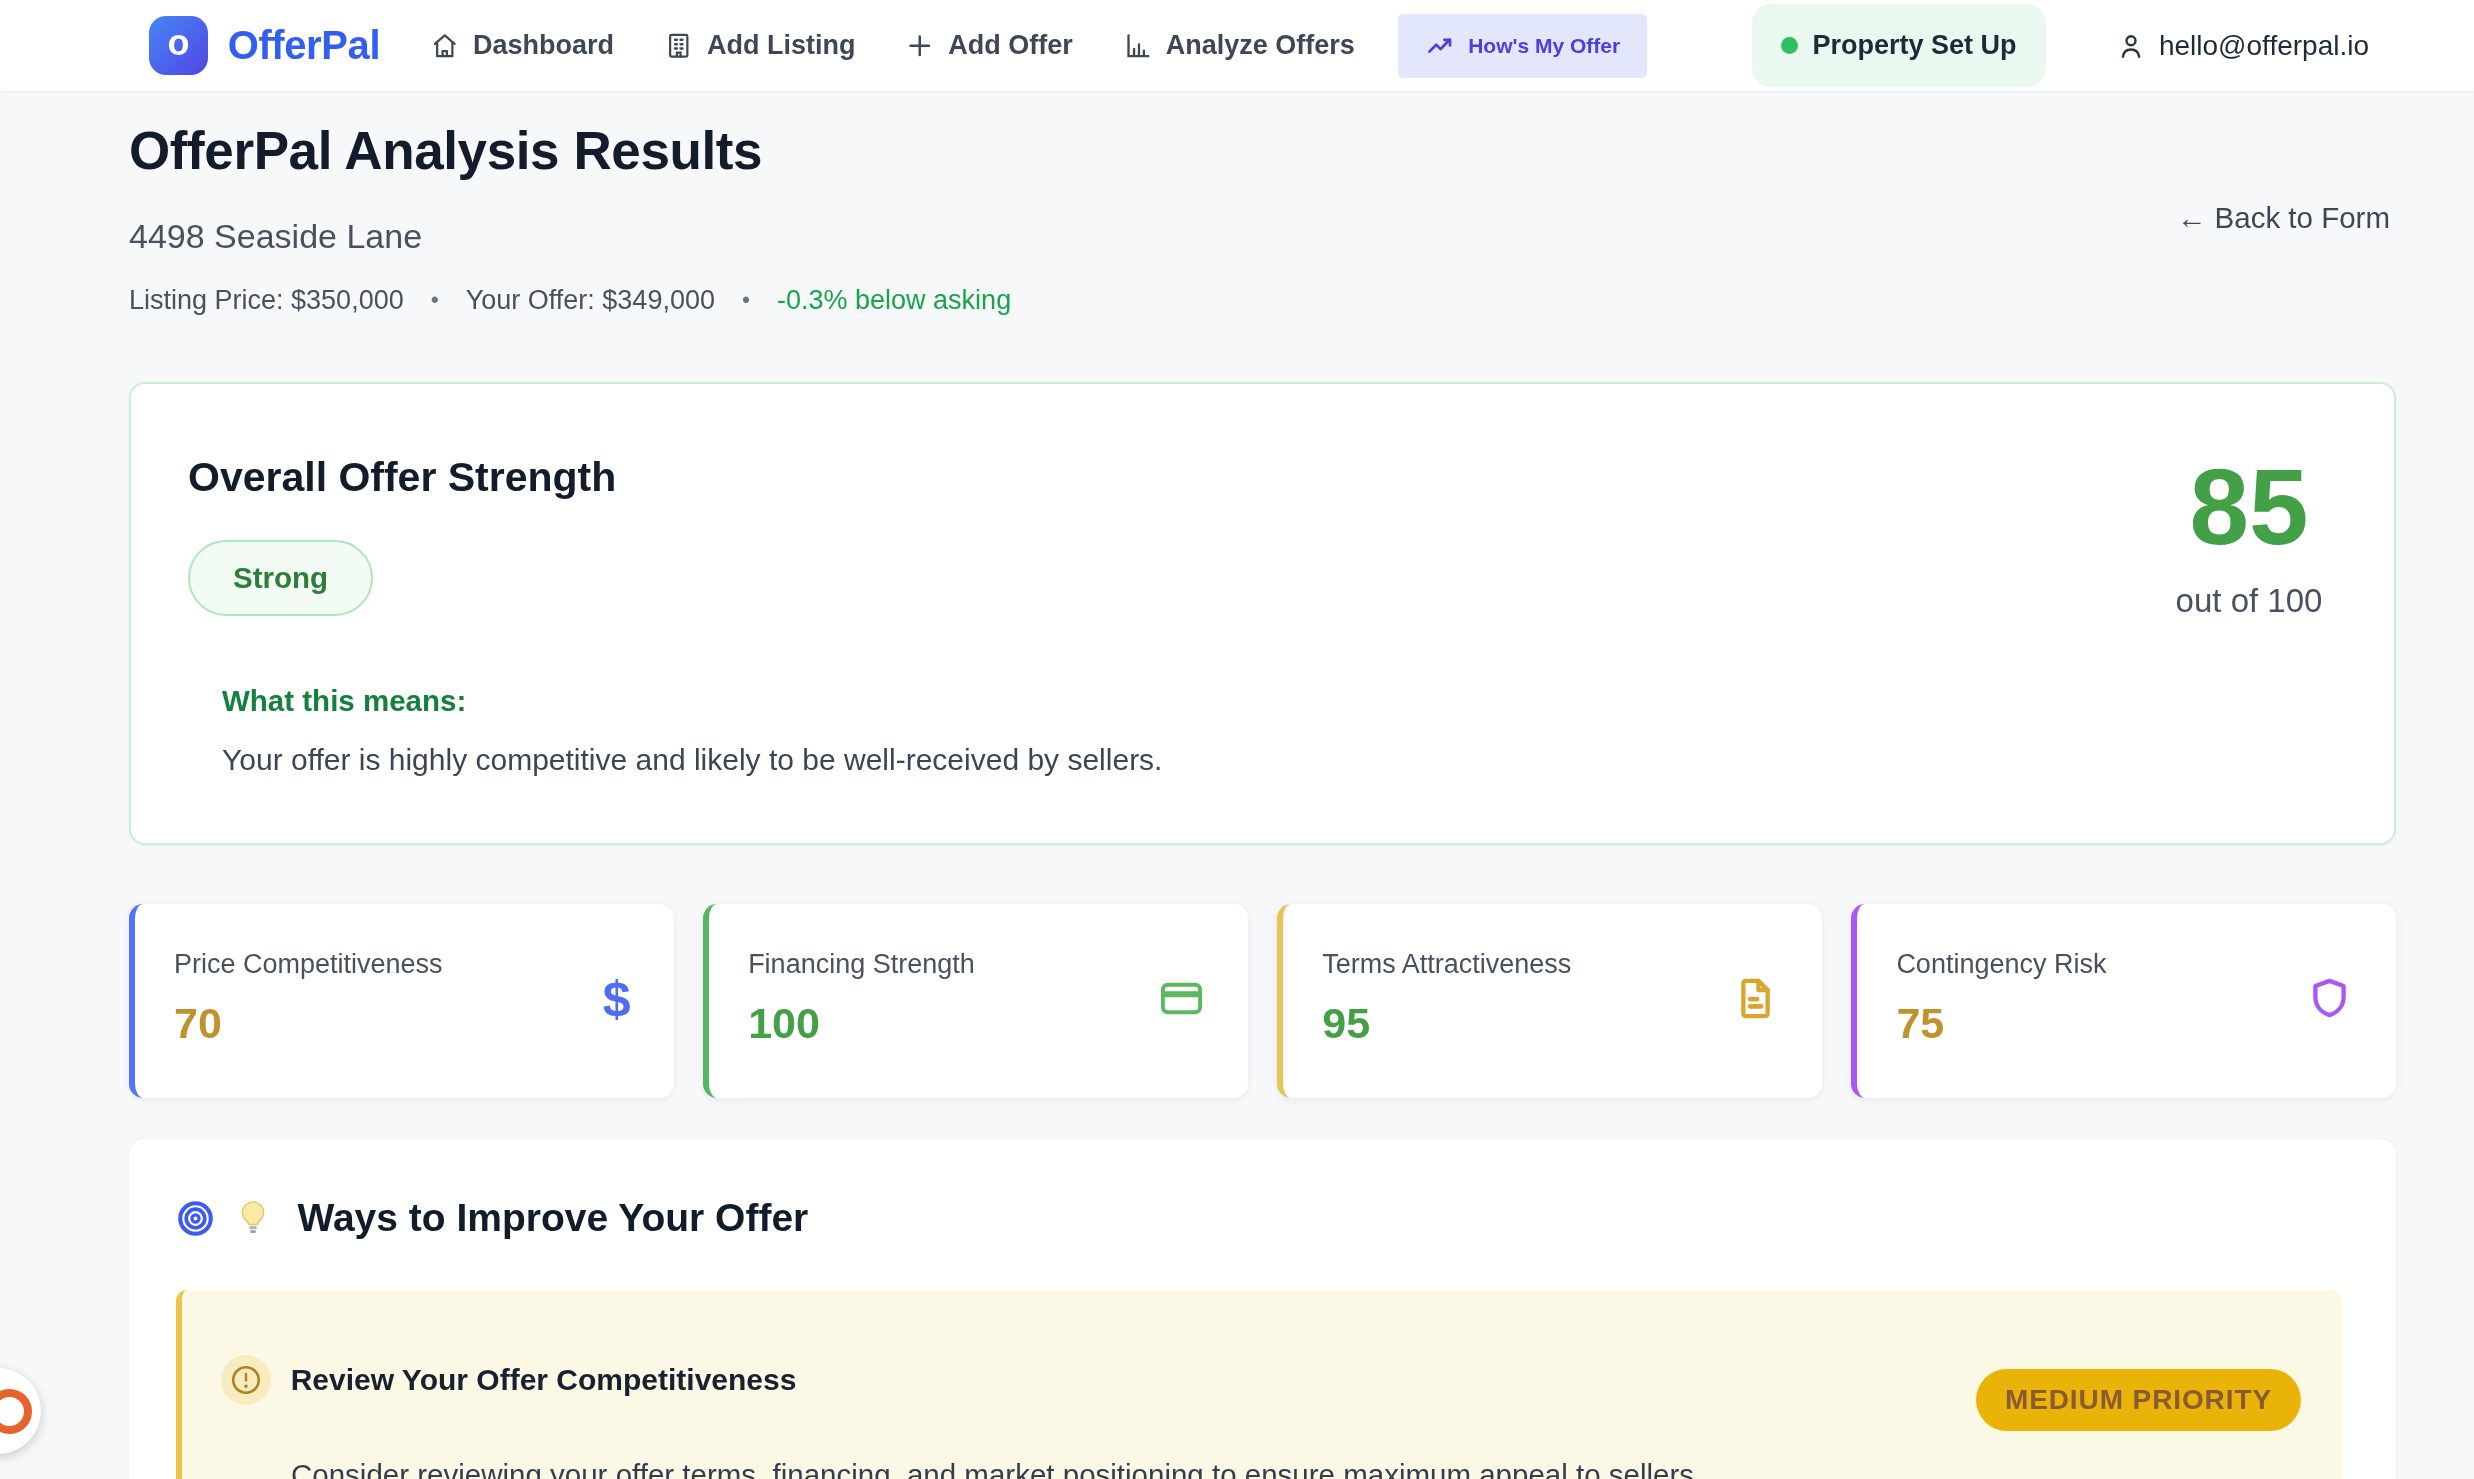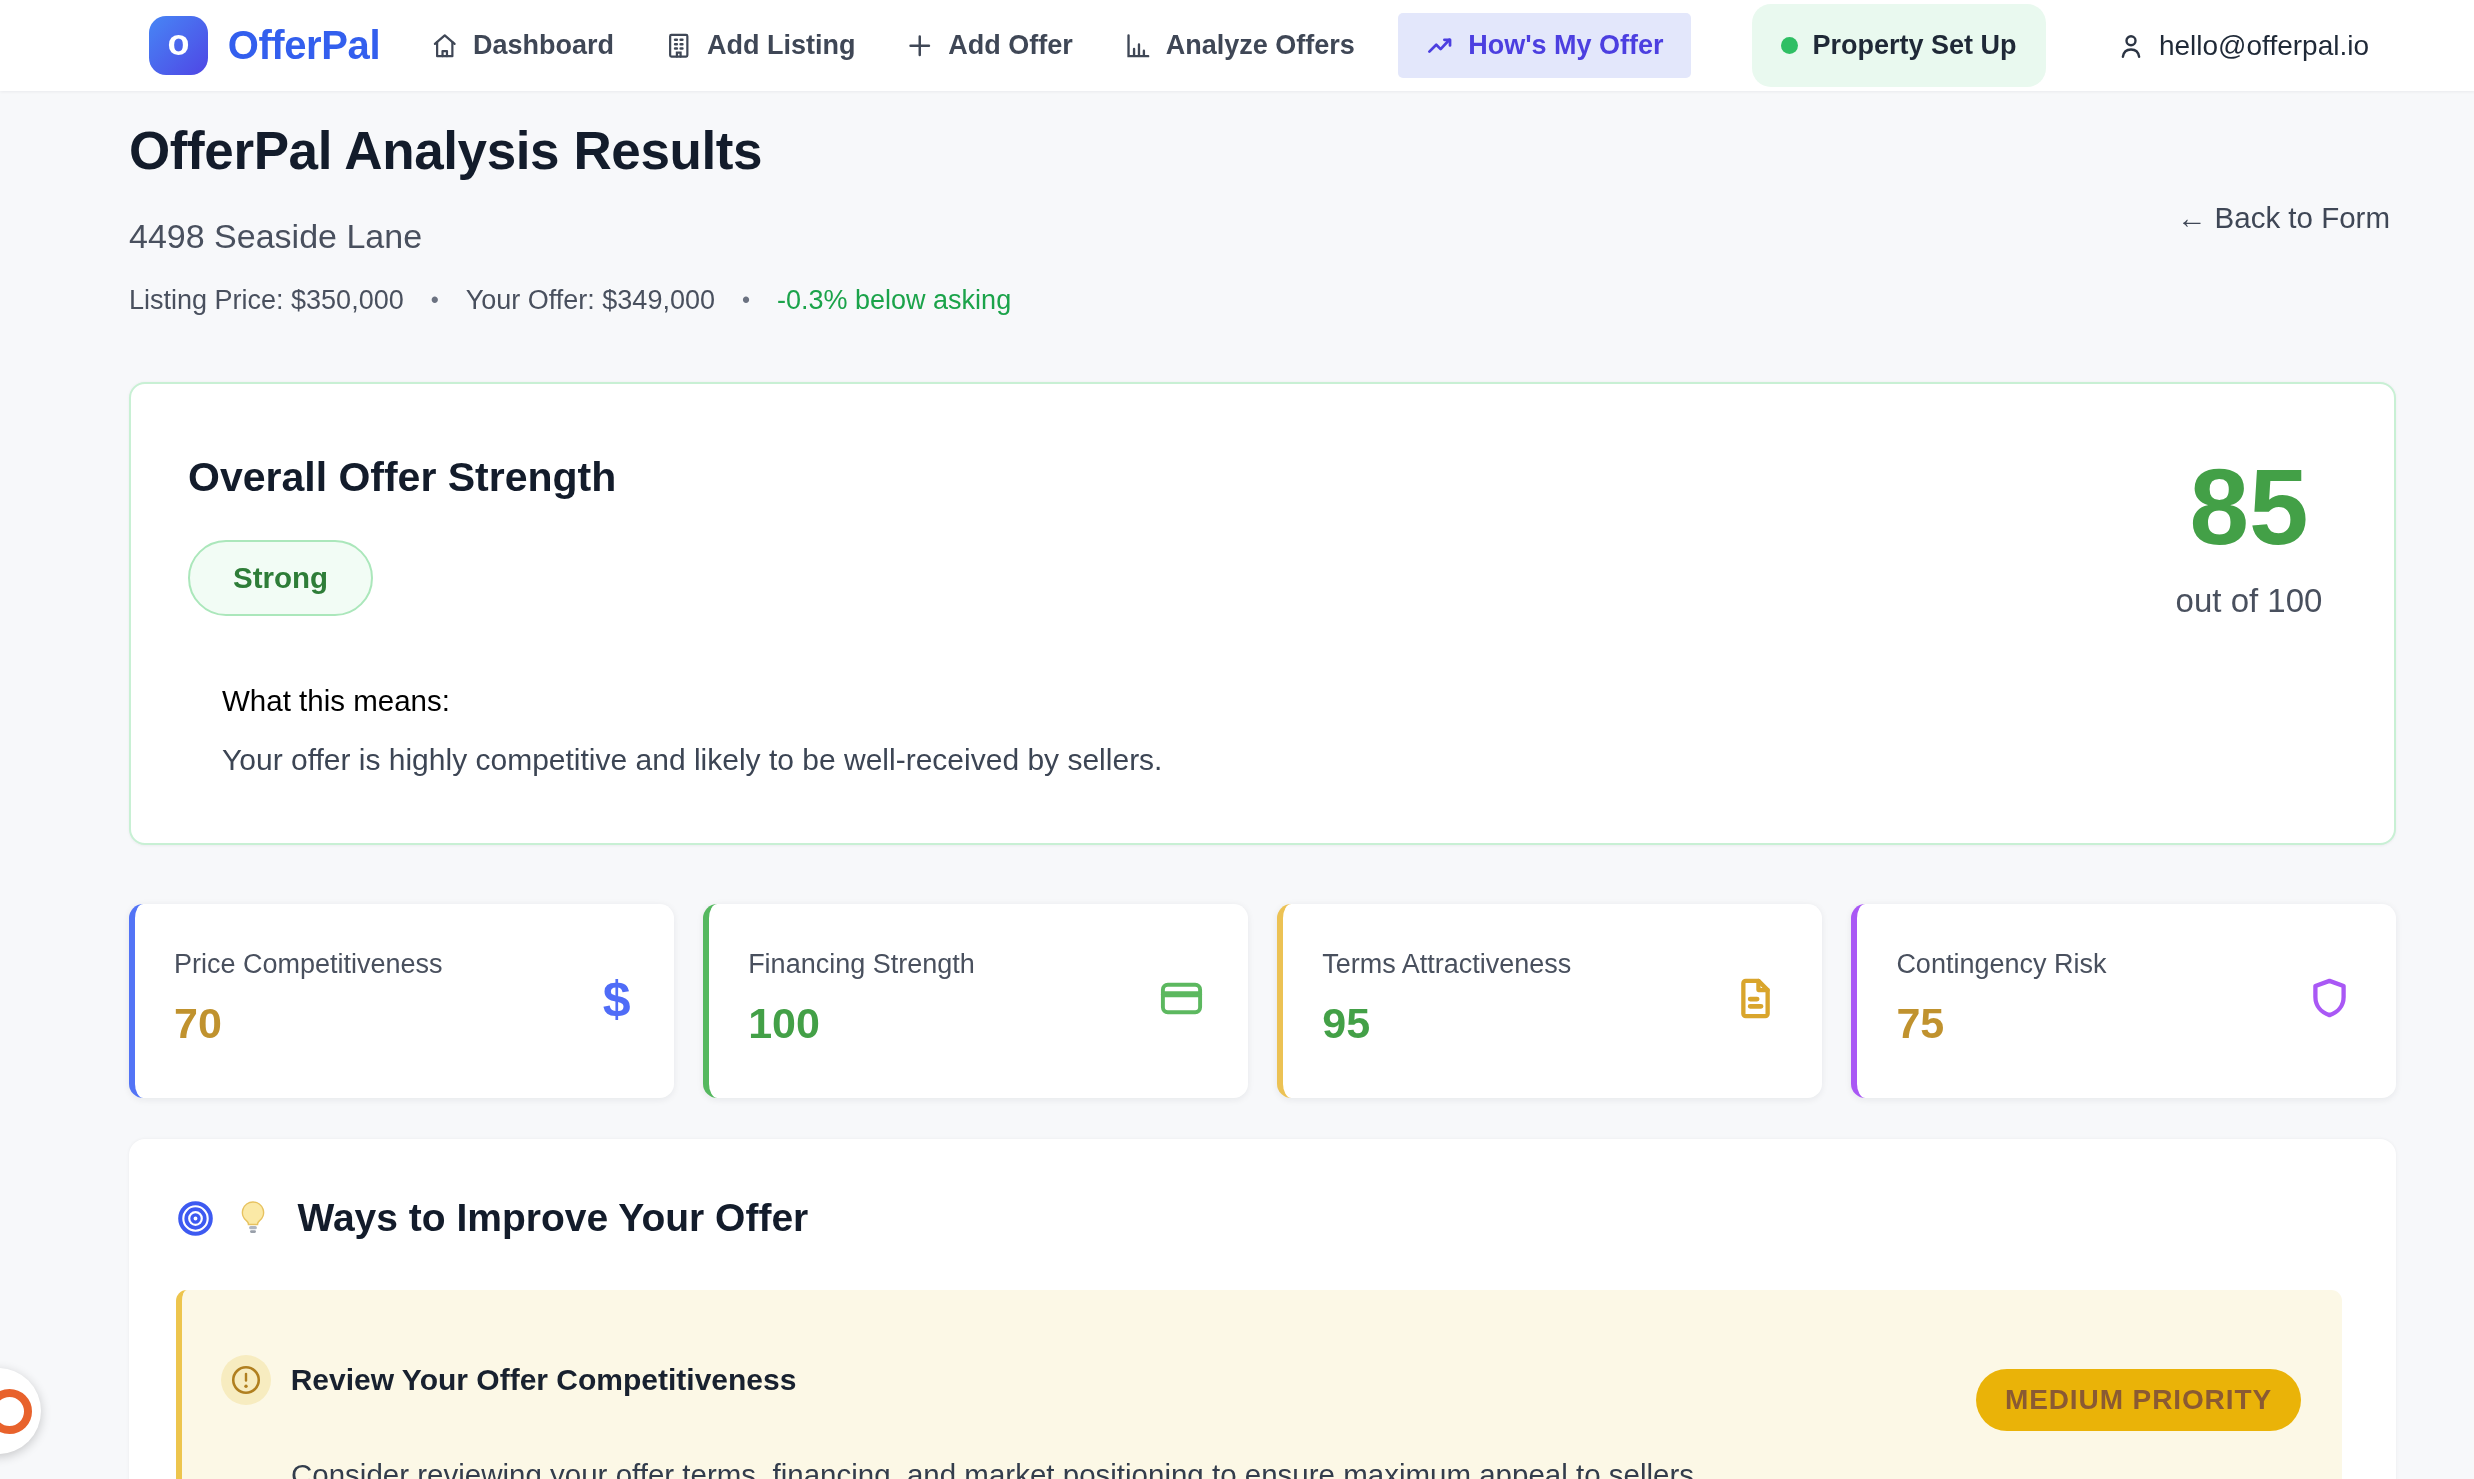--- a/index.html
+++ b/index.html
@@ -22,21 +22,21 @@
     background:linear-gradient(135deg,#4786f5 0%,#4f46e5 100%);
     display:flex; align-items:center; justify-content:center;
     color:#fff; font-size:36px; font-weight:700; padding-bottom:5.4px;
   }
   .logo-text { margin-left:19.7px; font-size:40px; font-weight:800; color:#335fee; letter-spacing:-0.4px; }
   .nav-item { display:flex; align-items:center; gap:13.4px; font-size:27px; font-weight:600; color:#3f4756; margin-left:50px; cursor:pointer; white-space:nowrap; }
   .nav-item:first-of-type { margin-left:82px; }
   .nav-item svg { width:29.5px; height:29.5px; flex:0 0 auto; }
   .nav-pill-active {
     margin-left:43px; display:flex; align-items:center; gap:13.4px;
-    background:#e3e7fb; color:#4c3fe0; font-size:27px; font-weight:700;
+    background:#e3e7fb; color:#4c3fe0; font-size:21px; font-weight:700;
     padding:17px 27px; border-radius:5px; cursor:pointer; white-space:nowrap;
   }
   .nav-pill-active svg { width:30px; height:30px; }
   .nav-spacer { flex:1; }
   .status-pill {
     display:flex; align-items:center; gap:15px;
     background:#e9f9ef; border-radius:19px; padding:26px 29px;
     font-size:27px; font-weight:700; color:#1f2937; cursor:pointer; white-space:nowrap;
   }
   .status-dot { width:17px; height:17px; border-radius:50%; background:#2fbf64; }
@@ -60,21 +60,21 @@
   .overall-top { display:flex; justify-content:space-between; align-items:flex-start; }
   .overall-title { font-size:41px; font-weight:700; color:#131c2b; }
   .strong-pill {
     display:inline-block; margin-top:39px; background:#f2fcf5; border:2.7px solid #abe7bb;
     color:#2e7d38; font-size:29.5px; font-weight:700; padding:19px 43px; border-radius:894px;
   }
   .score-block { text-align:center; margin-right:3.6px; }
   .score-num { font-size:107px; line-height:1; font-weight:700; color:#43a047; }
   .score-cap { margin-top:21.5px; font-size:33px; color:#49505e; }
   .means { margin:64px 0 0 34px; }
-  .means-label { font-size:29.5px; font-weight:400; color:#000000; }
+  .means-label { font-size:29.5px; font-weight:700; color:#15803d; }
   .means-text { margin-top:25px; font-size:30px; color:#3c4554; }
 
   
   .metrics { display:flex; gap:29.5px; margin-top:59px; }
   .metric {
     flex:1; background:#fff; border-radius:14.3px; box-shadow:0 1.8px 7.2px rgba(16,24,40,.07);
     border-left:6.3px solid #ccc; padding:45px 43px 50px 39px;
     display:flex; justify-content:space-between; align-items:center;
   }
   .metric.m1 { border-left-color:#5374f6; }

